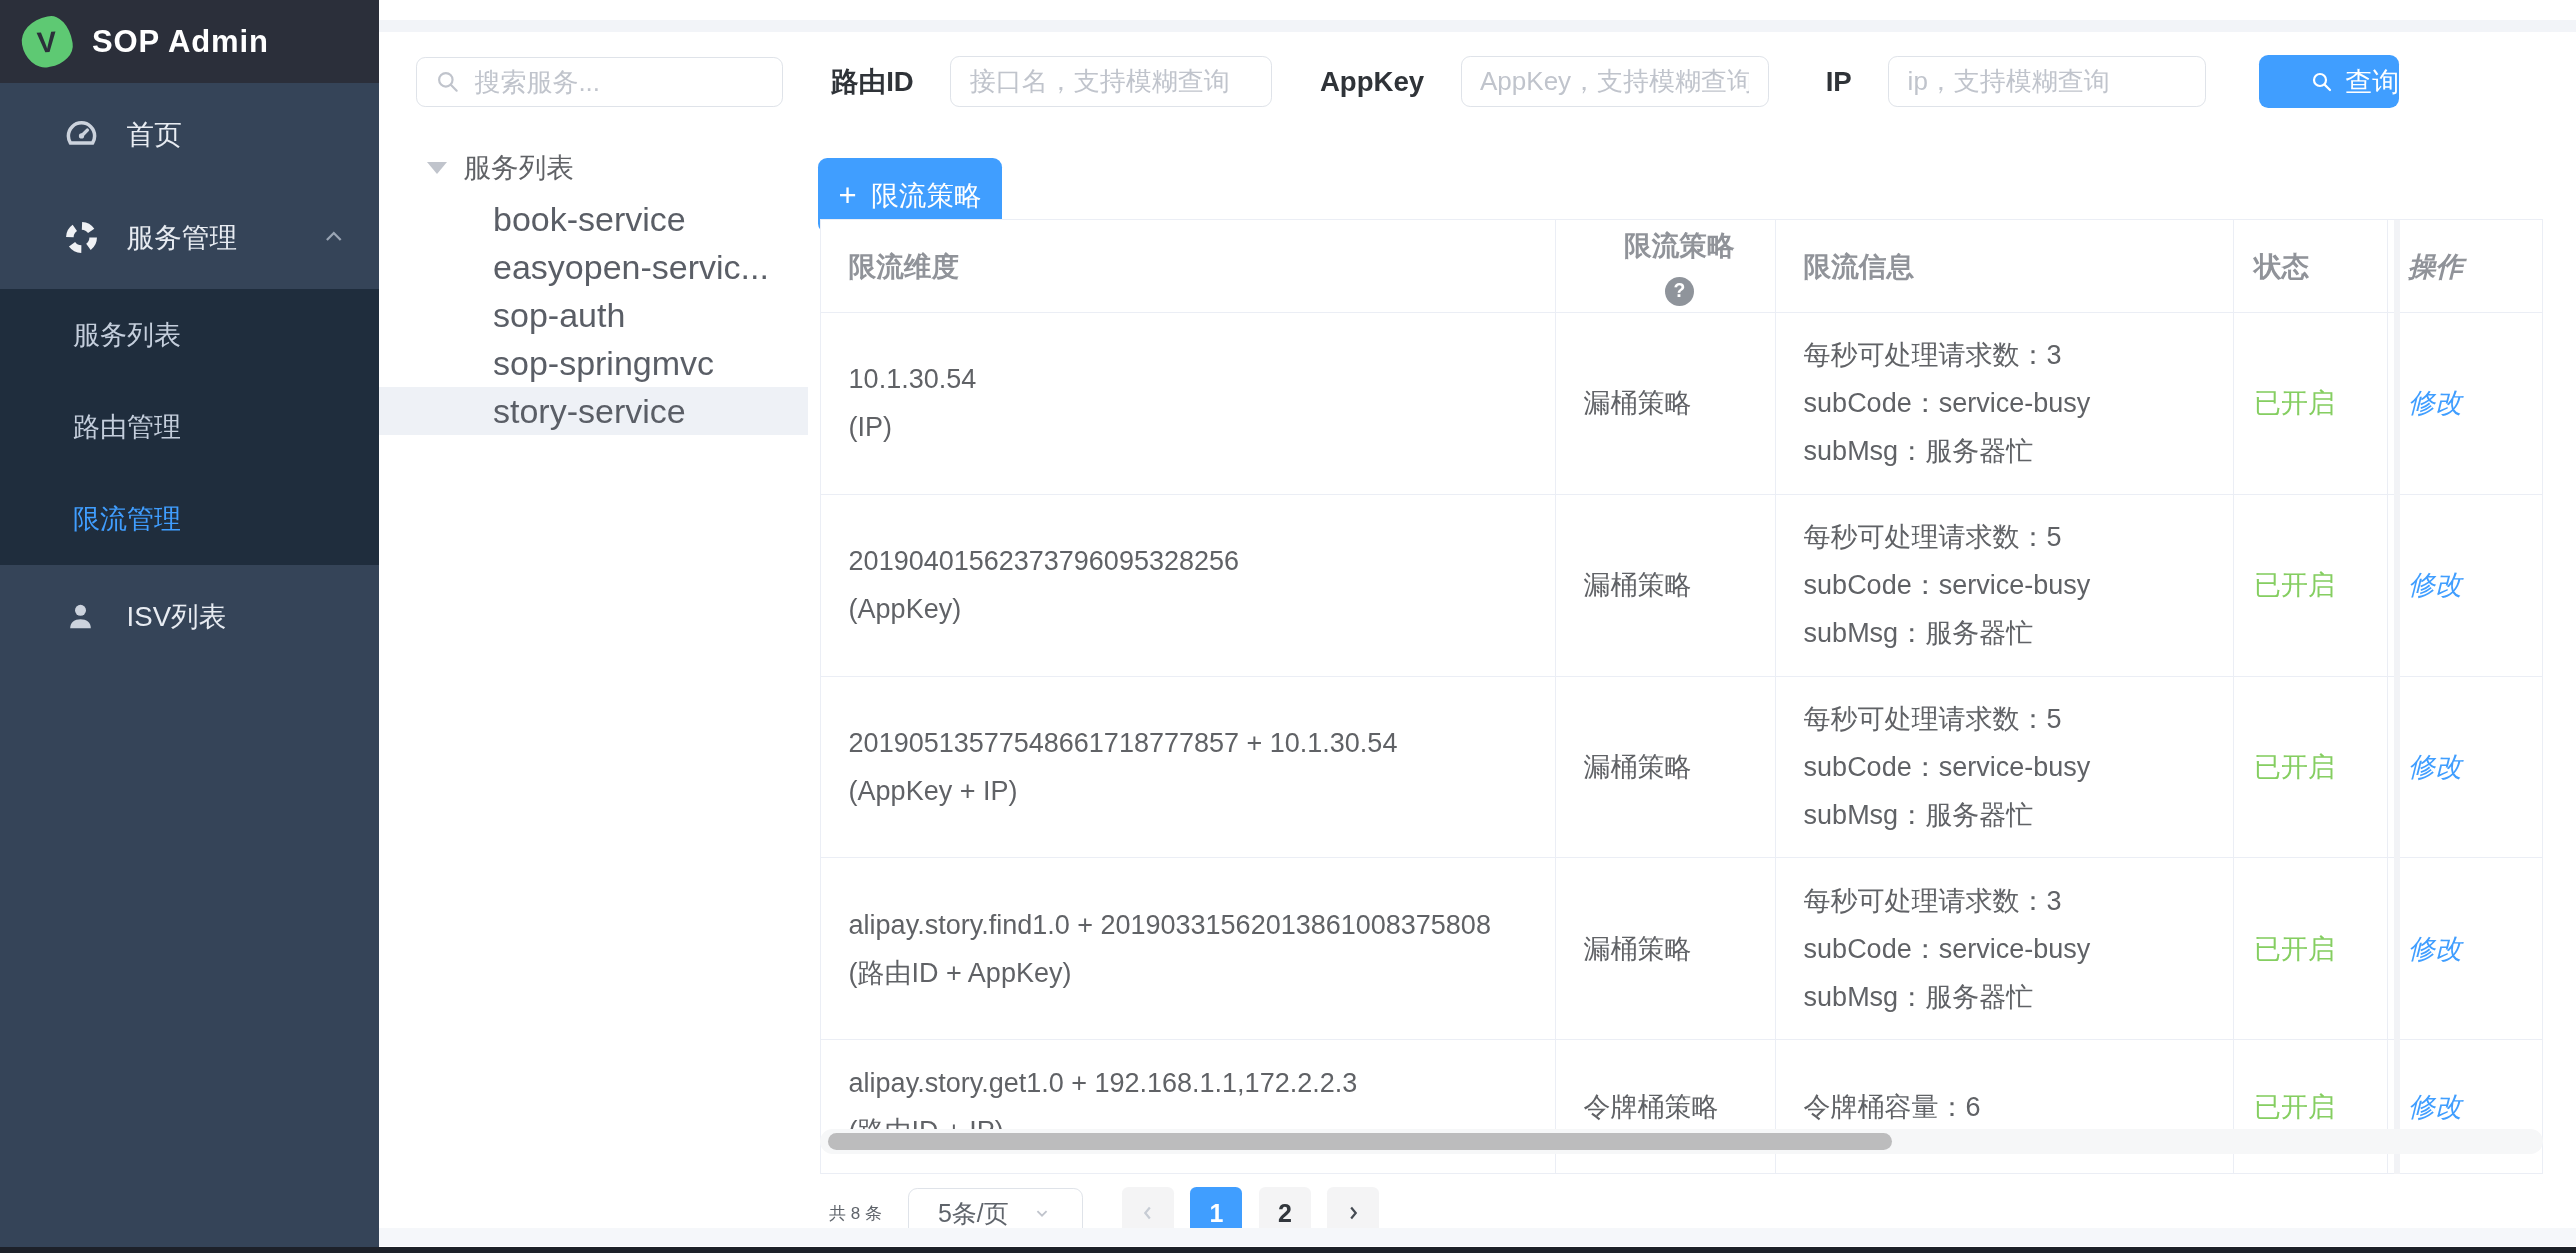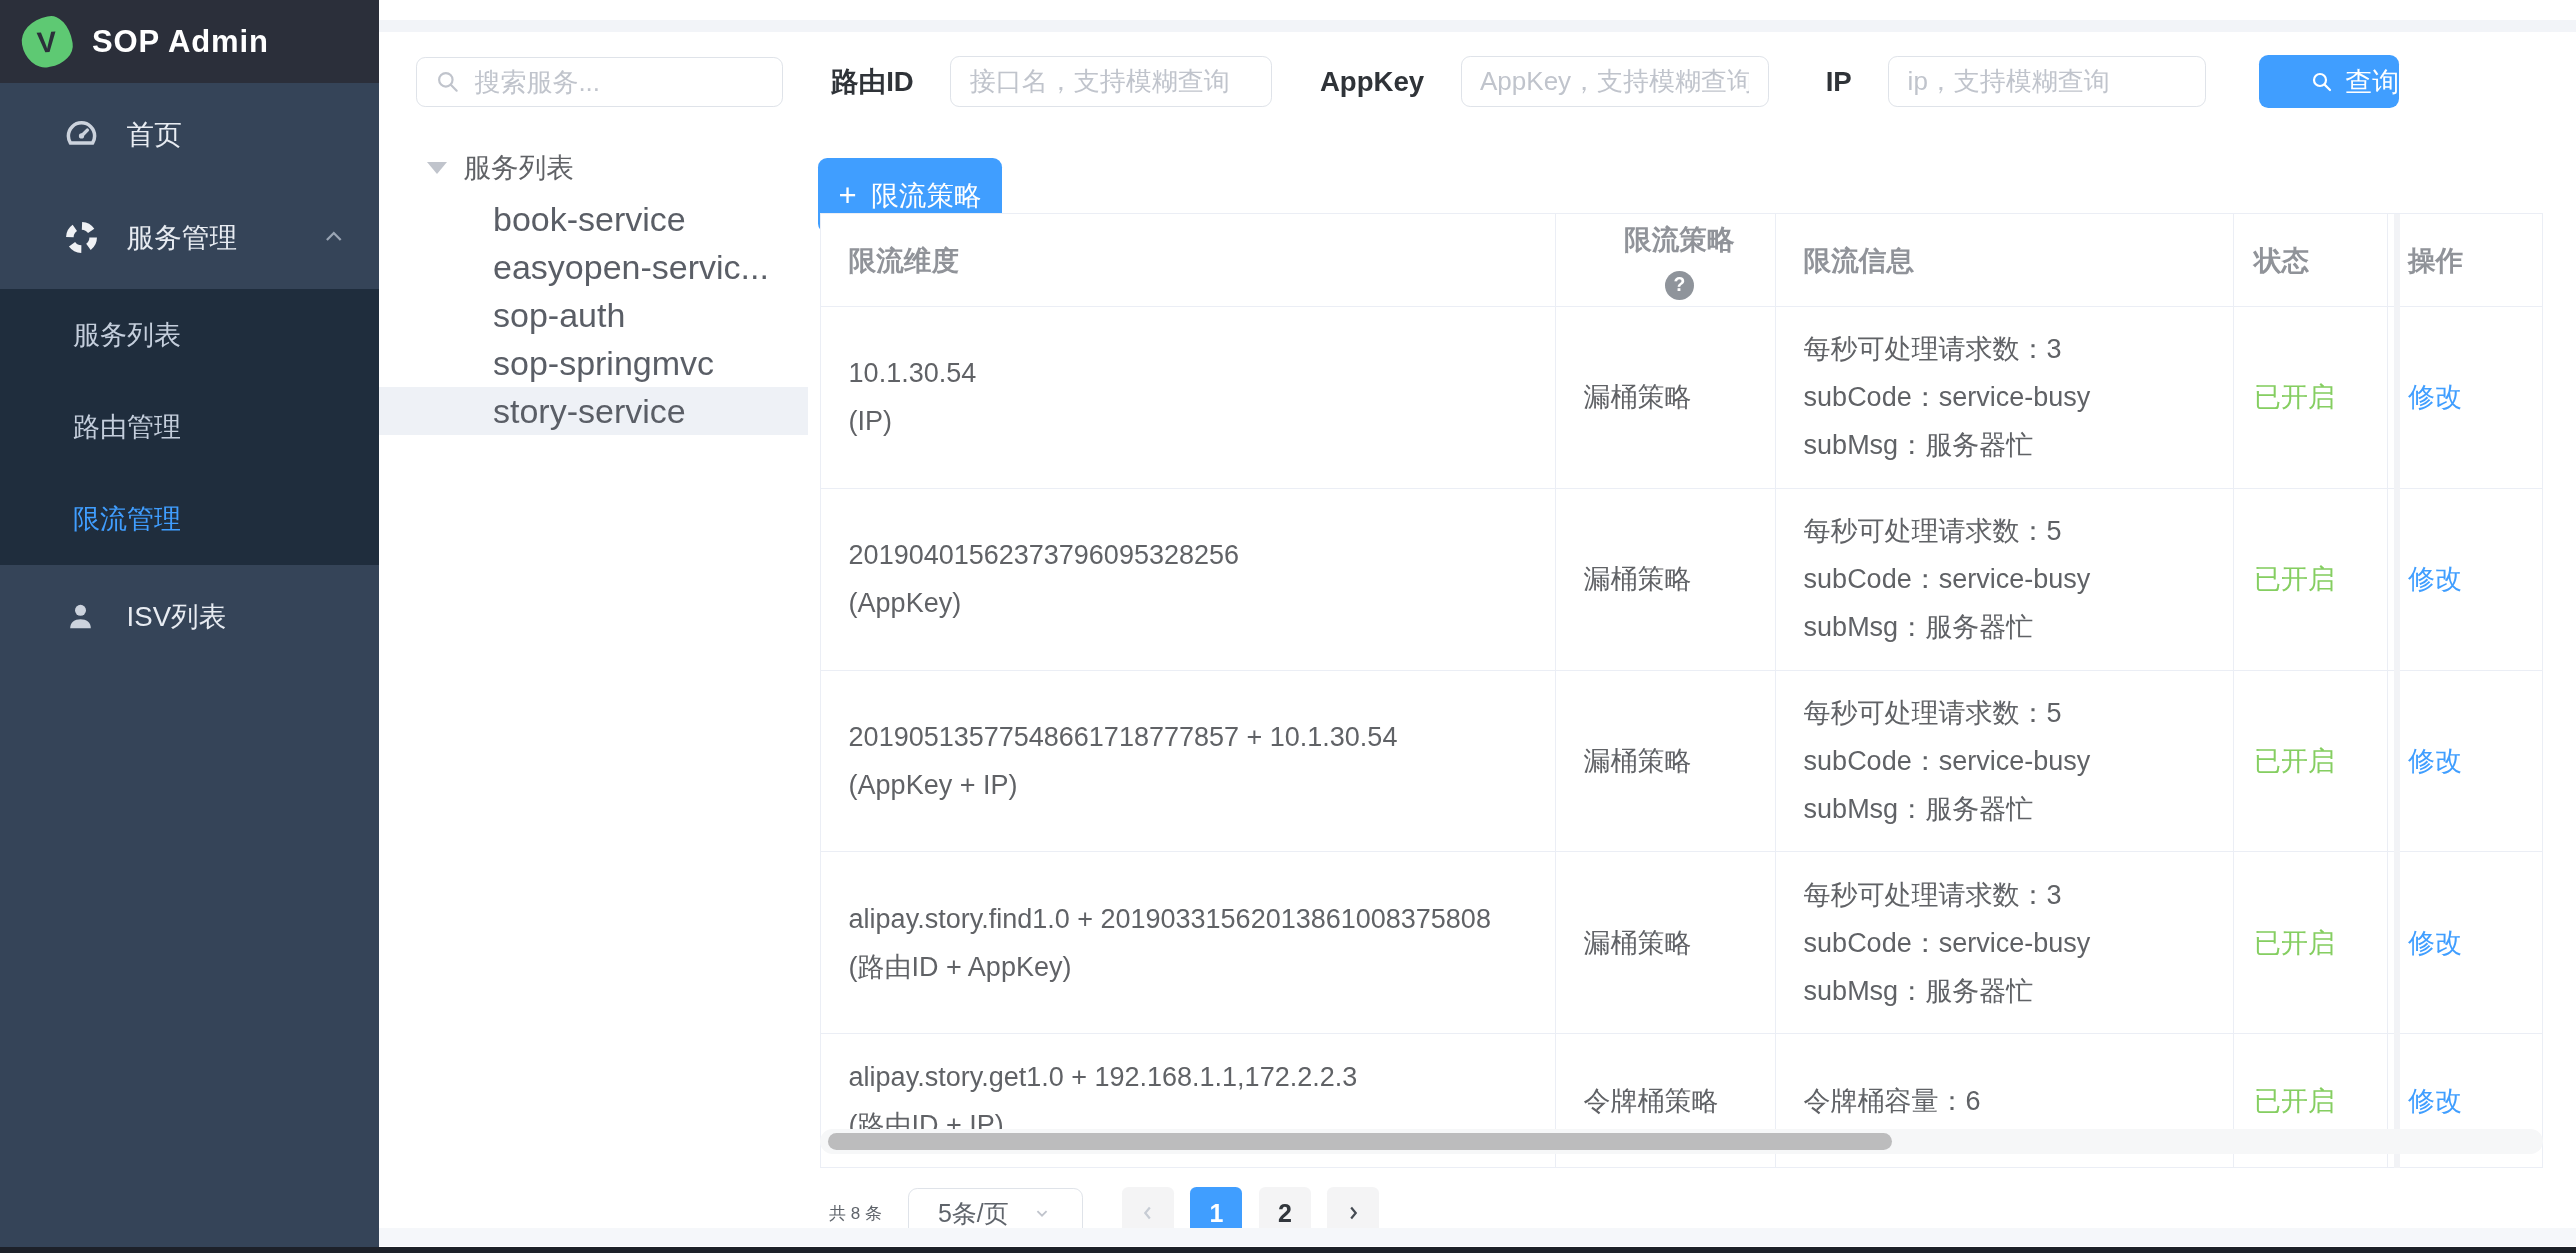--- a/index.html
+++ b/index.html
@@ -65,25 +65,25 @@
     margin-left:33px; width:140px; height:53px; background:#409eff; border:none; border-radius:9.2px;
     color:#fff; font-size:27px; font-family:inherit; display:flex; align-items:center; justify-content:flex-end; gap:11px; cursor:pointer;
   }
   .btn-add {
     top:158px; left:10px; width:184px; height:75px; background:#409eff; border:none; border-radius:9.2px;
     color:#fff; font-size:27.6px; font-family:inherit; display:flex; align-items:center; justify-content:center; gap:14.7px; cursor:pointer;
   }
   .btn-add .plus { font-size:31px; font-weight:normal; line-height:1; }
 
   
-  .table { top:213px; left:12px; width:1723px; border:1.8px solid #ebeef5; border-bottom:none; background:#fff; position:absolute; }
+  .table { top:219px; left:12px; width:1723px; border:1.8px solid #ebeef5; border-bottom:none; background:#fff; position:absolute; }
   .trow { display:flex; border-bottom:1.8px solid #ebeef5; background:#fff; }
   .tcell { border-right:1.8px solid #ebeef5; display:flex; flex-direction:column; justify-content:center; padding:18.4px 0 18.4px 27.6px; }
   .tcell:last-child { border-right:none; }
-  .c1 { width:735px; } .c2 { width:220px; } .c3 { width:458px; } .c4 { width:154px; padding-left:20px; } .c5 { width:150px; padding-left:20px; }
+  .c1 { width:735px; } .c2 { width:220px; } .c3 { width:458px; } .c4 { width:154px; padding-left:20px; } .c5 { width:150px; padding-left:20px;font-style:italic; }
   .thead .tcell { font-size:27.6px; font-weight:600; color:#909399; height:92px; }
   .thead .tcell.c2 { flex-direction:column; align-items:center; gap:13px; }
   .rowbody { min-height:173px; }
   .rowbody.short { min-height:128px; }
   .cellline { font-size:27px; line-height:48px; color:#606266; white-space:nowrap; }
   .status-on { font-size:27px; color:#85ce61; }
   .link-edit { font-size:27px; color:#409eff; text-decoration:none; cursor:pointer; }
   .fixed-strip { position:absolute; left:1573px; top:0; bottom:0; width:5.5px; background:#f2f3f6; }
   .help-circle {
     width:29px; height:29px; border-radius:50%; background:#8f949b; color:#fff;

